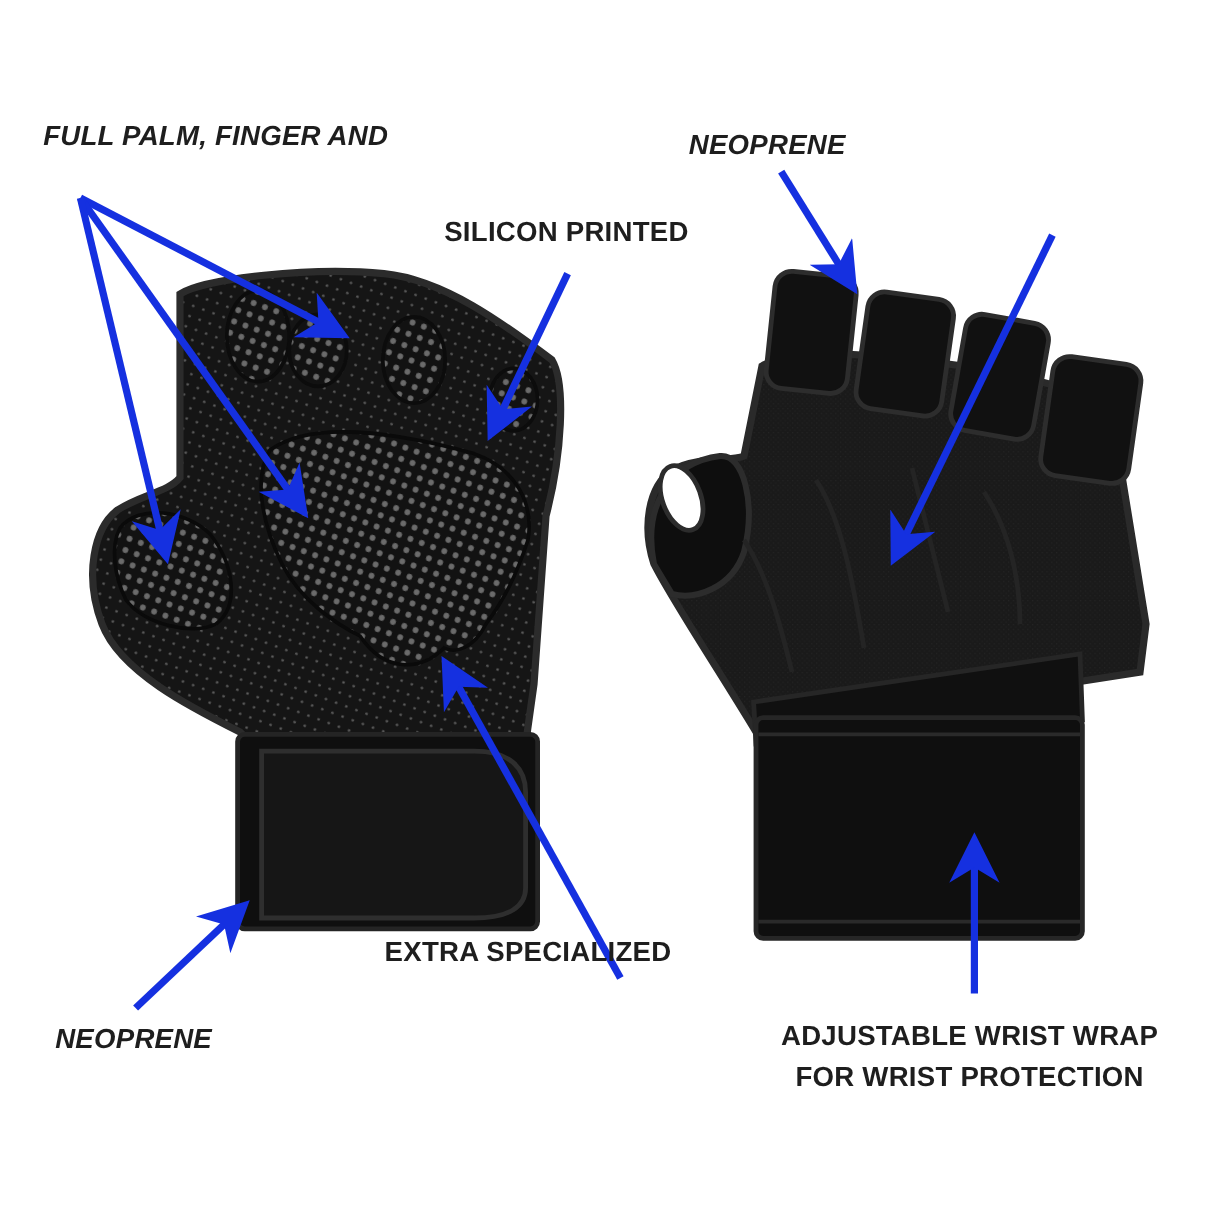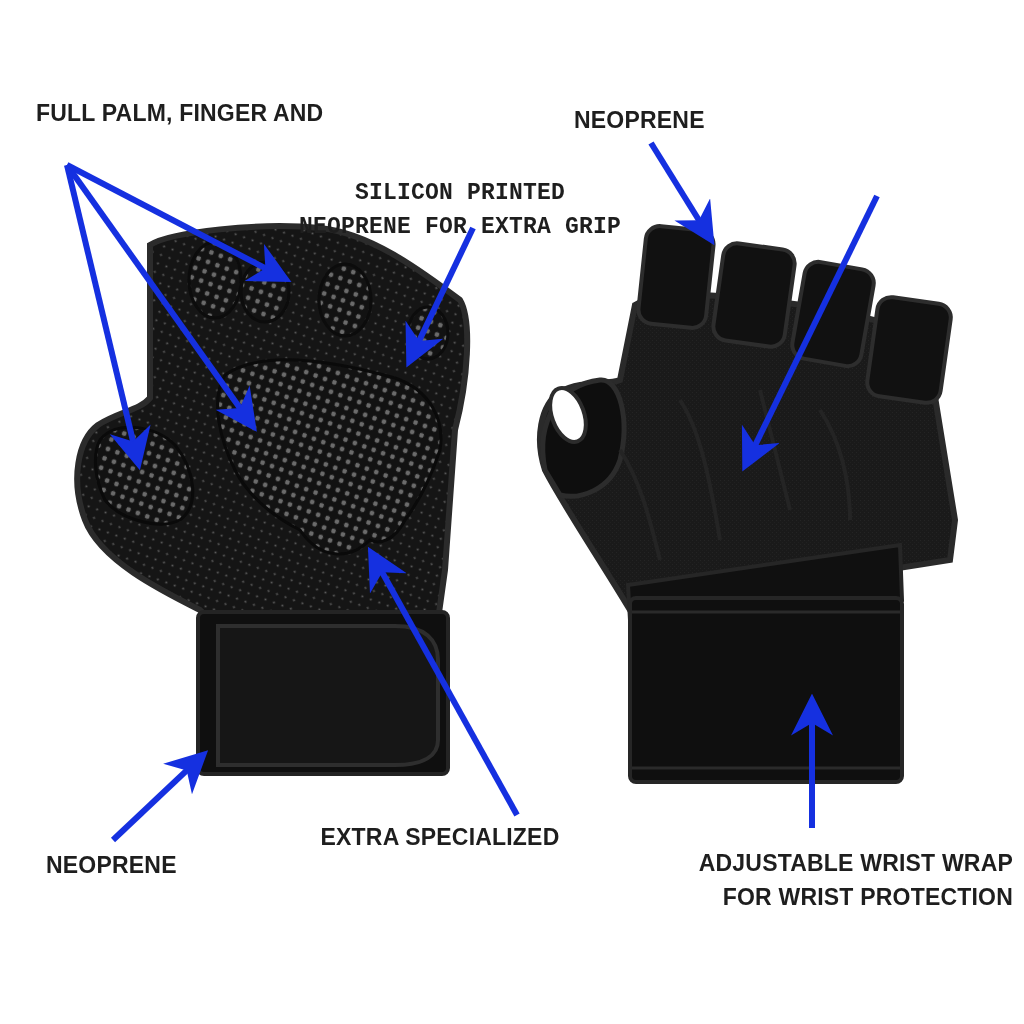--- a/index.html
+++ b/index.html
@@ -17,21 +17,21 @@
       color: #1e1e1e;
       font-weight: bold;
       font-size: 23px;
       line-height: 34px;
       letter-spacing: 0.2px;
       white-space: nowrap;
       text-transform: uppercase;
     }
     .label span { display: block; }
     .center { text-align: center; }
-    .left { text-align: left; }
+    .left { text-align: left; font-style: italic; }
   </style>
 </head>
 <body>
 
 <div class="canvas">
 
   <svg class="art" width="1024" height="1024" viewBox="0 0 1024 1024">
     <defs>
       <pattern id="dots" width="9" height="9" patternUnits="userSpaceOnUse" patternTransform="rotate(20)">
         <rect width="9" height="9" fill="#151515"></rect>
@@ -108,38 +108,37 @@
       <line x1="113" y1="840" x2="202" y2="756" marker-end="url(#arrowhead)"></line>
       <line x1="517" y1="815" x2="372" y2="554" marker-end="url(#arrowhead)"></line>
       <line x1="812" y1="828" x2="812" y2="702" marker-end="url(#arrowhead)"></line>
     </g>
   </svg>
 
   <div class="label left" style="left:36px; top:96px;">
     <span>FULL PALM, FINGER AND</span>
   </div>
 
-  <div class="label center" style="left:280px; top:176px; width:360px;font-family:Liberation Mono, monospace;">
+  <div class="label center" style="left:292px; top:176px; width:360px;">
     <span>SILICON PRINTED</span>
-    <span>NEOPRENE FOR EXTRA GRIP</span>
   </div>
 
   <div class="label left" style="left:574px; top:103px;">
     <span>NEOPRENE</span>
   </div>
 
   <div class="label center" style="left:776px; top:114px; width:220px;">
   </div>
 
   <div class="label left" style="left:46px; top:848px;">
     <span>NEOPRENE</span>
   </div>
 
-  <div class="label center" style="left:285px; top:820px; width:310px;">
+  <div class="label center" style="left:285px; top:776px; width:310px;">
     <span>EXTRA SPECIALIZED</span>
   </div>
 
-  <div class="label center" style="left:663px; top:846px; width:350px;text-align:right;">
+  <div class="label center" style="left:633px; top:846px; width:350px;">
     <span>ADJUSTABLE WRIST WRAP</span>
     <span>FOR WRIST PROTECTION</span>
   </div>
 
 </div>
 
 </body></html>

